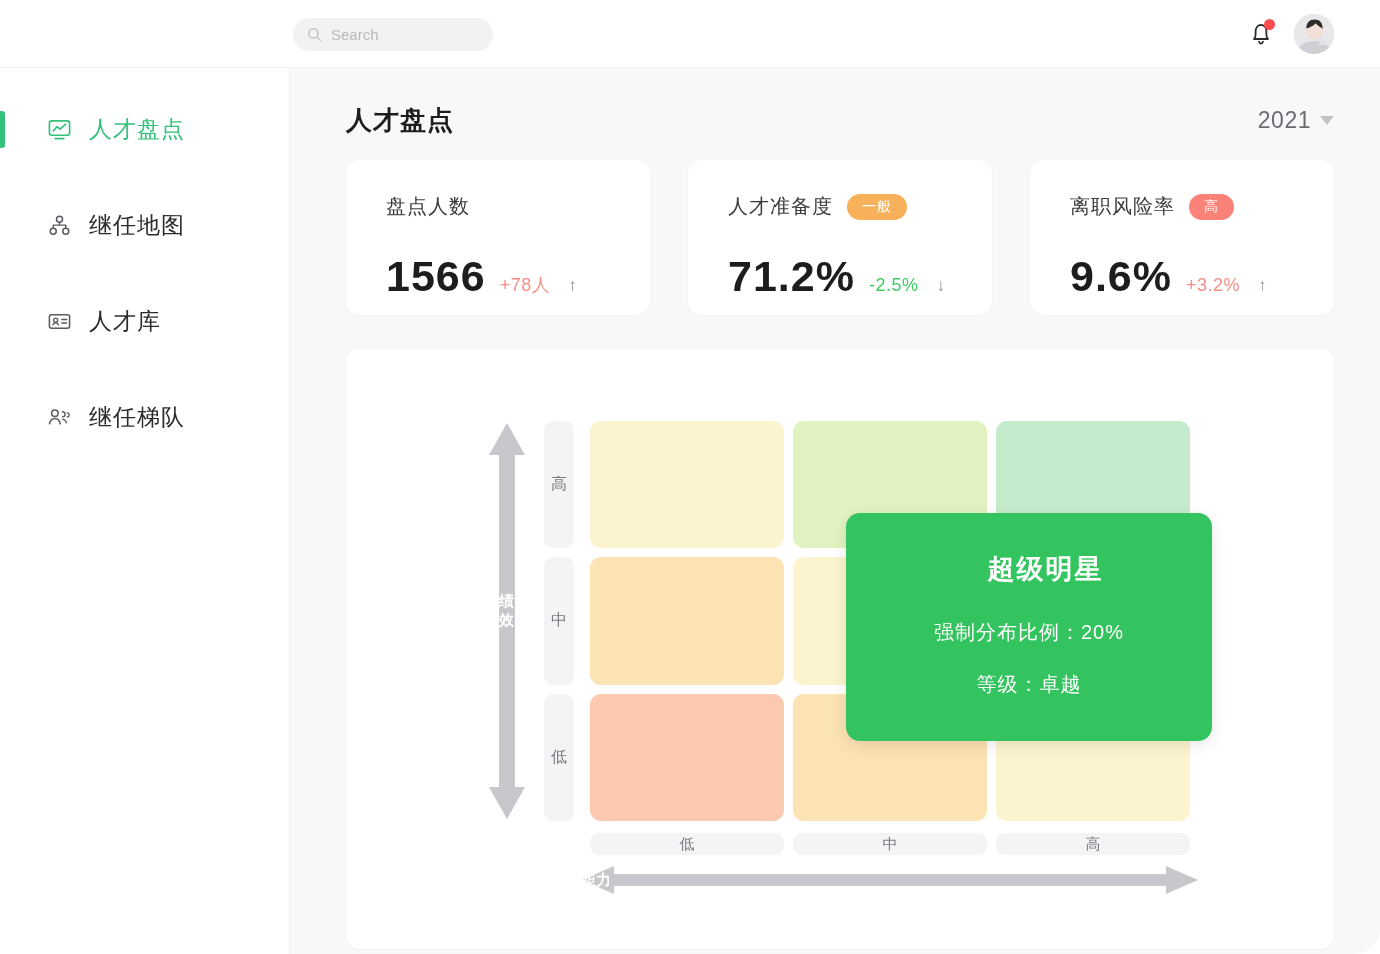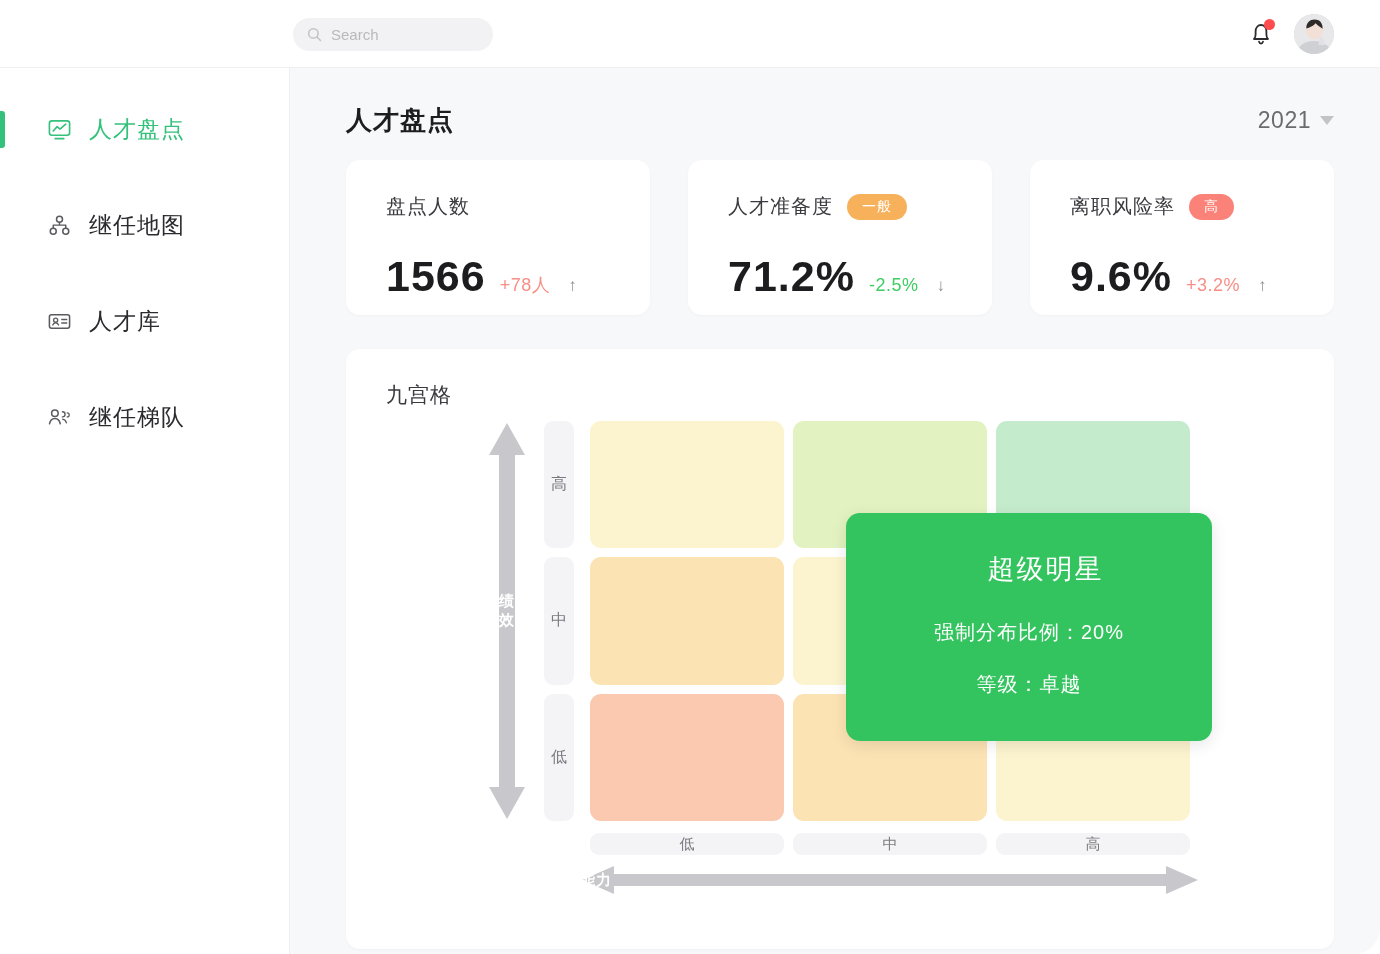--- a/index.html
+++ b/index.html
@@ -208,21 +208,21 @@
 
   
   .tooltip {
     position: absolute; left: 360px; top: 92px;
     width: 366px; height: 228px;
     background: #34c45f; border-radius: 14px;
     color: #ffffff; text-align: center;
     padding-top: 38px;
     box-shadow: 0 4px 16px rgba(0,0,0,0.10);
   }
-  .tt-title { font-size: 27px; font-weight: normal; letter-spacing: 2px; margin-bottom: 32px; padding-left: 33px; }
+  .tt-title { font-size: 27px; font-weight: bold; letter-spacing: 2px; margin-bottom: 32px; padding-left: 33px; }
   .tt-line { font-size: 20px; letter-spacing: 1px; margin-bottom: 25px; }
 </style>
 </head>
 <body>
 
 <div class="app">
 
   <div class="topbar">
 
 
@@ -359,21 +359,20 @@
         </div>
         <div class="stat-row">
           <span class="stat-value">9.6%</span>
           <span class="stat-delta" id="d2" style="color: rgb(248, 142, 134);">+3.2%</span>
           <span class="stat-arrow">↑</span>
         </div>
       </div>
     </div>
 
     <div class="grid-card">
-      <div class="grid-card-title">九宫格</div>
 
       <div class="matrix">
 
         <span class="y-arrow">
           <svg viewBox="0 0 42 400" width="42" height="400" preserveAspectRatio="none">
             <path d="M21 2 L39 34 L29 34 L29 366 L39 366 L21 398 L3 366 L13 366 L13 34 L3 34 Z" fill="#c8c8cc"></path>
           </svg>
         </span>
         <span class="y-arrow-label">绩效</span>
 

